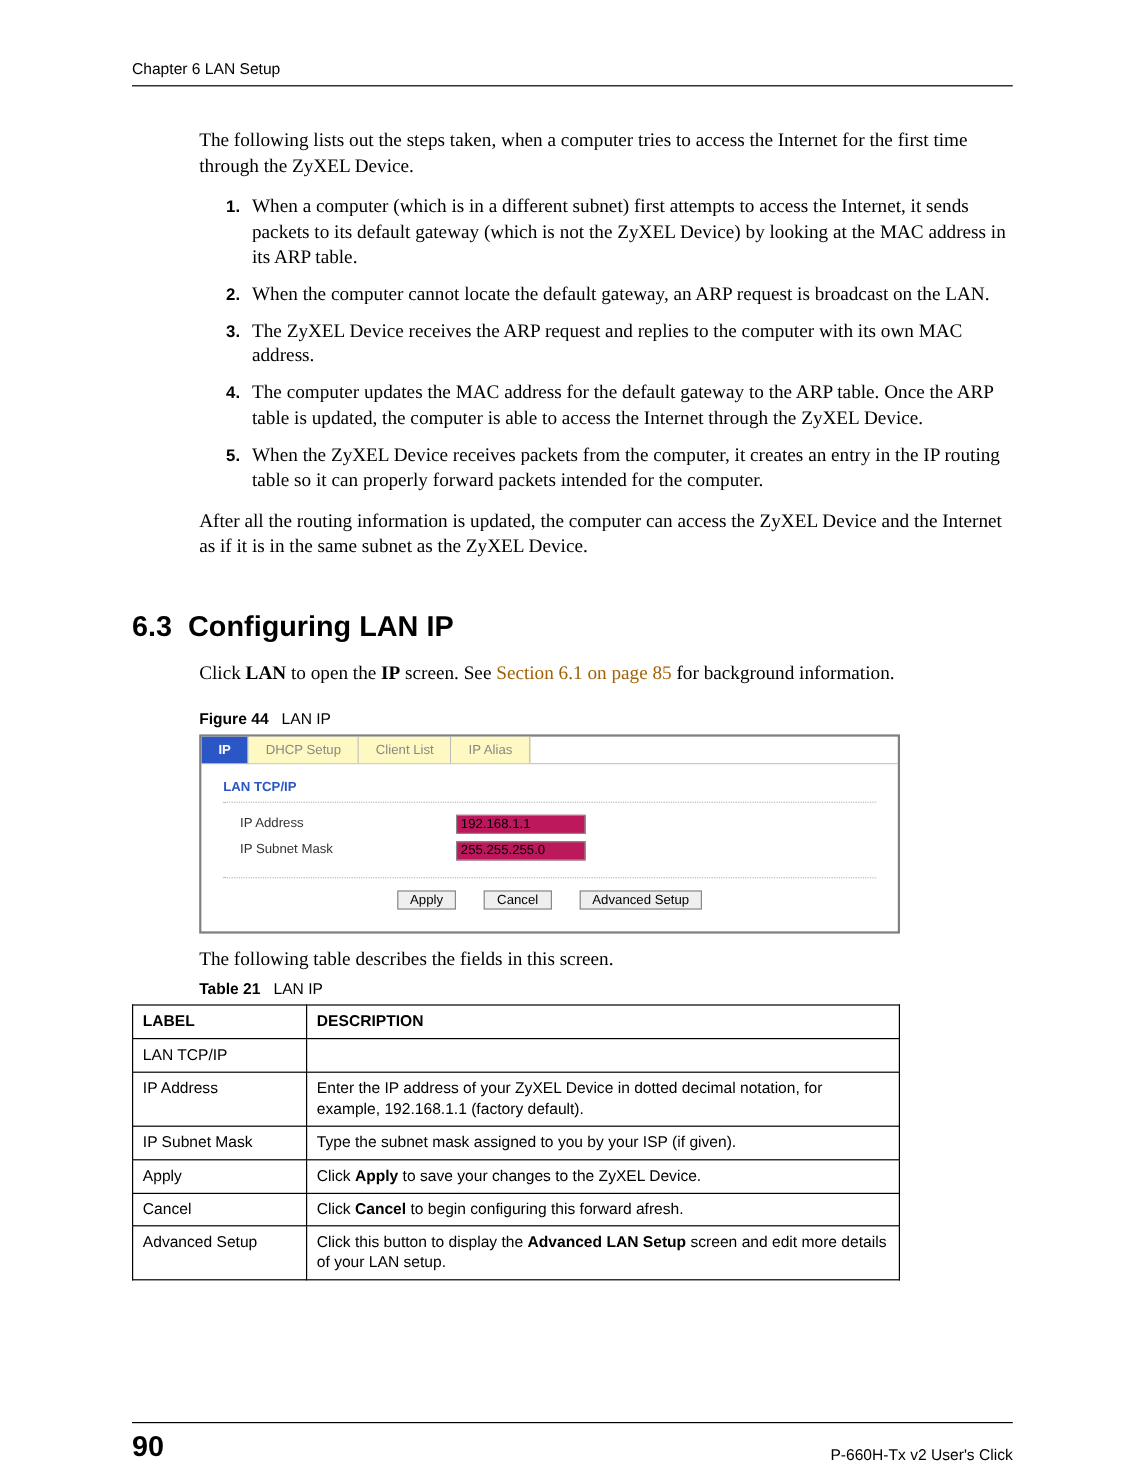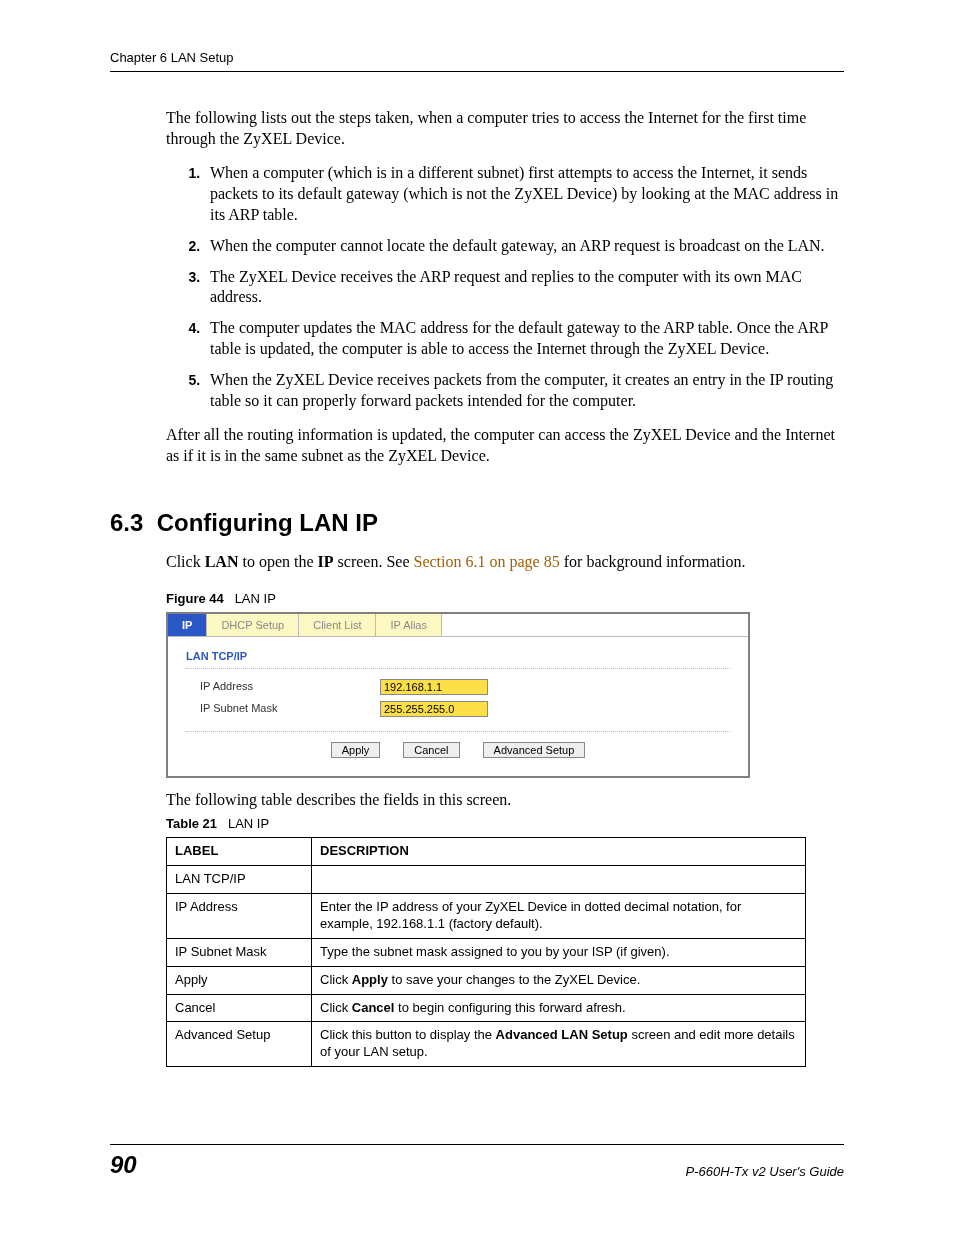--- a/index.html
+++ b/index.html
@@ -43,55 +43,53 @@
   }
   .tabbar { display: flex; background: #ffffff; border-bottom: 1px solid #bbb; }
   .tab { padding: 4px 14px; border-right: 1px solid #bbb; color: #888; background:#fef9c3; }
   .tab.active { background: #2a56c6; color: #fff; font-weight: bold; }
   .panel { padding: 8px 18px 18px 18px; background:#ffffff; }
   .panel-title { color:#2a56c6; font-weight:bold; font-size:11px; margin: 4px 0 10px 0; border-bottom:1px dotted #bbb; padding-bottom:4px;}
   .field-row { display:flex; align-items:center; margin: 6px 0 6px 14px; }
   .field-label { width: 180px; font-size:11px; color:#333; }
   .field-input {
     font-family: inherit; font-size: 11px;
-    border:1px solid #888; padding:1px 3px; width:100px; background:#fde047;
+    border:1px solid #888; padding:1px 3px; width:100px; background:#be185d;
   }
   .button-row { border-top:1px dotted #bbb; margin-top:14px; padding-top:10px; text-align:center; }
   .btn {
     font-family: Tahoma, Arial, sans-serif; font-size:11px;
     background:#efefef; border:1px solid #888; padding:1px 10px; margin: 0 10px;
   }
   .post-fig { margin: 10px 0 6px 56px; }
 
   
   table.desc {
-    margin-left: 56px;
     border-collapse: collapse;
     width: 640px;
     font-family: Arial, Helvetica, sans-serif;
     font-size: 13px;
   }
   table.desc th, table.desc td {
     border: 1px solid #000;
     padding: 5px 8px;
     text-align: left;
     vertical-align: top;
   }
   table.desc th { font-weight: bold; }
   table.desc td.lbl { width: 128px; }
 
   .footer {
-    margin-top: 77px;
+    margin-top: 118px;
     border-top: 1px solid #000;
     padding-top: 4px;
     display: flex;
     justify-content: space-between;
     align-items: flex-end;
     font-family: Arial, Helvetica, sans-serif;
-    font-style: italic;
   }
   .page-num { font-size: 24px; font-weight: bold; }
   .guide { font-size: 13px; }
 </style>
 </head>
 <body>
 
 <div class="header-row">
   <span>Chapter 6 LAN Setup</span>
 </div>
@@ -179,14 +177,14 @@
   </tr>
   <tr>
     <td class="lbl">Advanced Setup</td>
     <td><span>Click this button to display the </span><b>Advanced LAN Setup</b><span> screen and edit more details of your LAN setup.</span></td>
   </tr>
 </tbody>
   </table>
 
 <div class="footer">
   <div class="page-num">90</div>
-  <div class="guide">P-660H-Tx v2 User's Guide</div>
+  <div class="guide">P-660H-Tx v2 User's Click</div>
 </div>
 
 </body></html>

